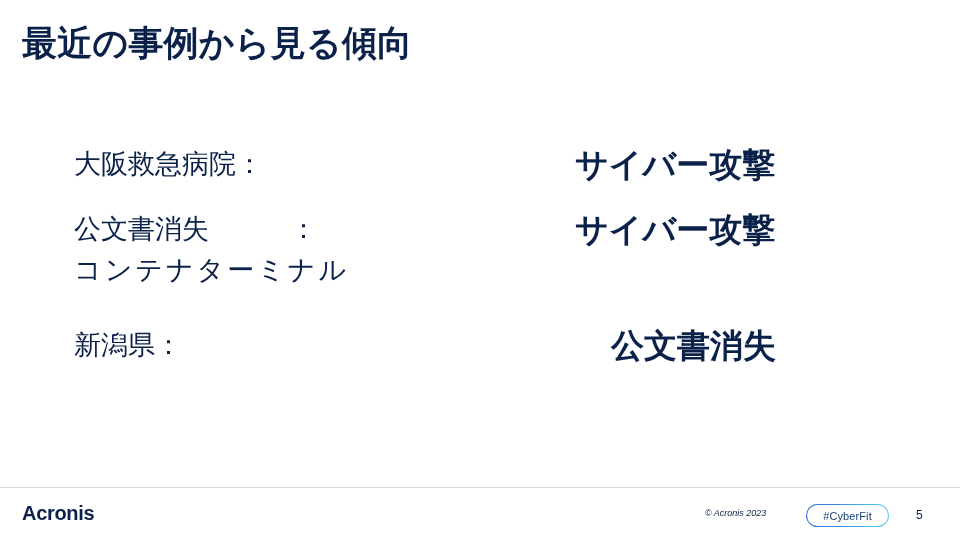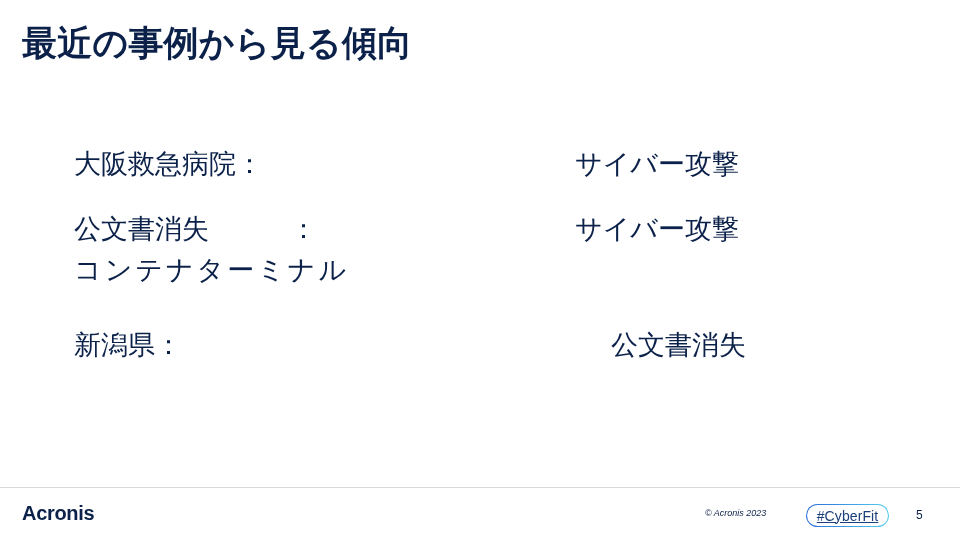--- a/index.html
+++ b/index.html
@@ -63,23 +63,23 @@
     flex: 0 0 500px;
     color: #0b2149;
     font-size: 27px;
     line-height: 41px;
     font-weight: normal;
   }
 
   .case-right {
     flex: 1 1 auto;
     color: #0b2149;
-    font-size: 27px;
+    font-size: 33px;
     line-height: 41px;
-    font-weight: normal;
+    font-weight: bold;
     padding-left: 1px;
   }
 
   .case-left-line1 {
     display: block;
     white-space: pre;
   }
   .case-left-line2 {
     display: block;
     letter-spacing: 3.0px;
@@ -144,26 +144,25 @@
     width: 100%;
     height: 100%;
     border-radius: 11px;
     background: #ffffff;
     display: flex;
     align-items: center;
     justify-content: center;
     box-sizing: border-box;
   }
   .cyberfit-label {
-    font-size: 14px;
+    font-size: 11px;
     line-height: 12px;
     color: #1b3f7a;
     letter-spacing: 0.1px;
     white-space: nowrap;
-    text-decoration: underline;
   }
 
   .page-number {
     position: absolute;
     left: 916px;
     top: 508px;
     font-size: 12px;
     line-height: 14px;
     color: #0b2149;
     font-weight: normal;

